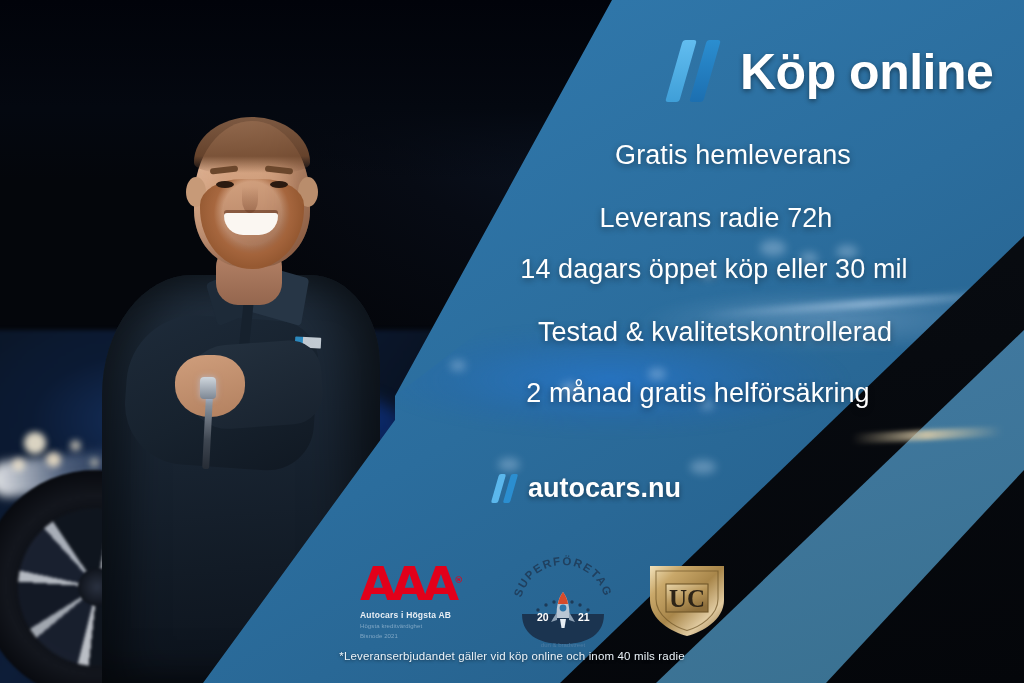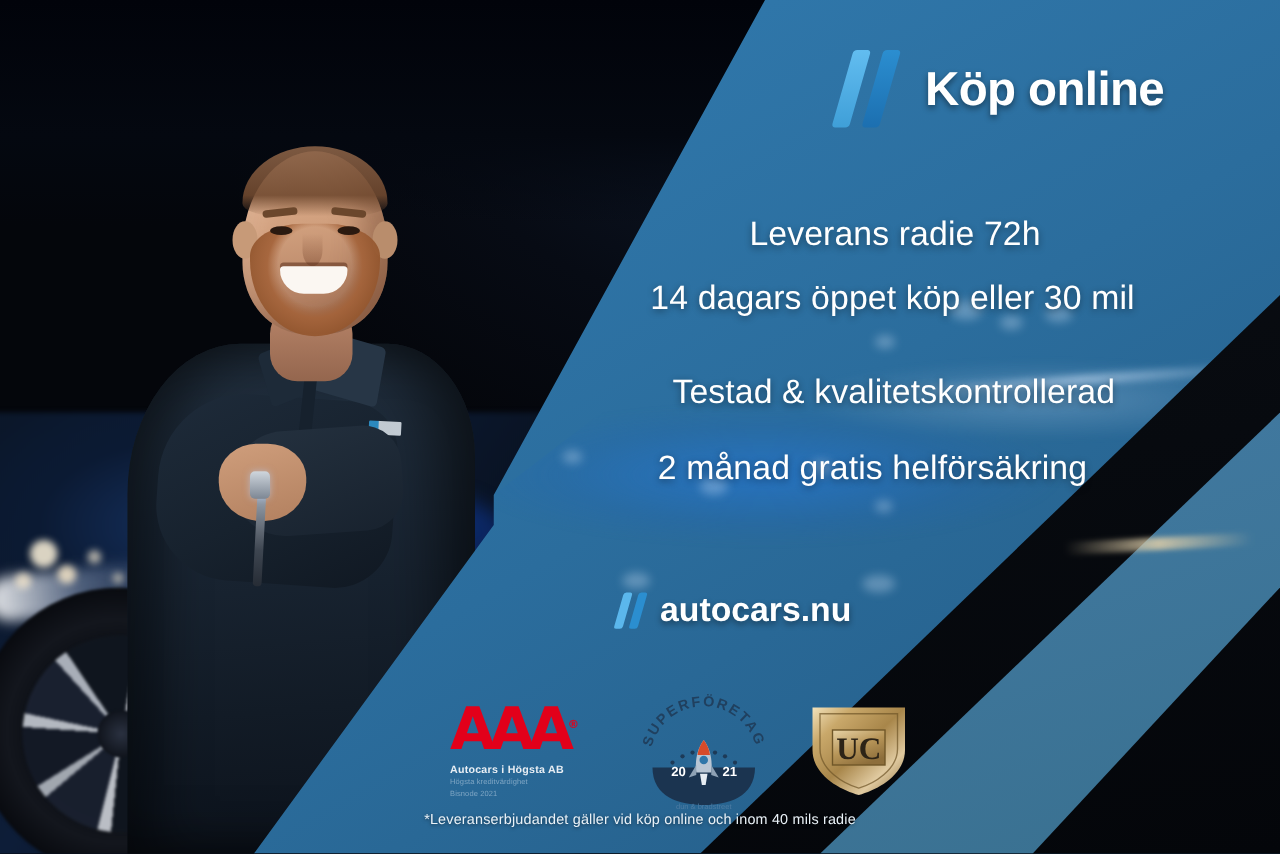--- a/index.html
+++ b/index.html
@@ -215,34 +215,34 @@
 
   .headline-row{
     position:absolute;left:672px;top:40px;
     display:flex;align-items:center;gap:16px;
   }
   .slashes{display:inline-block;position:relative;width:52px;height:64px;flex:none;}
   .slash{position:absolute;top:0;width:14px;height:62px;border-radius:3px;transform:skewX(-16deg);}
   .slash.a{left:2px;background:linear-gradient(180deg,#62bdf0,#3f9fd8);}
   .slash.b{left:26px;background:linear-gradient(180deg,#2b8ed0,#1c6fb0);}
   .headline{
-    font-size:38px;font-weight:bold;color:#ffffff;letter-spacing:-0.5px;white-space:nowrap;
+    font-size:50px;font-weight:bold;color:#ffffff;letter-spacing:-0.5px;white-space:nowrap;
     text-shadow:0 2px 5px rgba(0,0,0,.45);
   }
 
   .bullets{position:absolute;left:430px;top:140px;width:560px;}
   .bullet{
     text-align:center;color:#fff;font-size:27px;font-weight:400;
     letter-spacing:.1px;white-space:nowrap;
     text-shadow:0 2px 6px rgba(0,0,0,.42);
   }
   .b0{margin-left:46px;margin-top:0;}
   .b1{margin-left:12px;margin-top:32px;}
   .b2{margin-left:8px;margin-top:20px;}
-  .b3{margin-left:10px;margin-top:44px;}
+  .b3{margin-left:10px;margin-top:32px;}
   .b4{margin-left:-24px;margin-top:30px;}
 
   .cta{position:absolute;left:460px;top:465px;width:300px;}
   .cta-line1{
     display:flex;align-items:center;gap:10px;
     color:#fff;font-size:23px;font-weight:bold;white-space:nowrap;
     text-shadow:0 2px 5px rgba(0,0,0,.42);
   }
   .badge360{position:relative;width:66px;height:40px;flex:none;}
   .cta-line2{
@@ -351,20 +351,21 @@
 
     <div class="headline-row">
       <span class="slashes">
         <span class="slash a"></span>
         <span class="slash b"></span>
       </span>
       <span class="headline">Köp online</span>
     </div>
 
     <div class="bullets">
+      <div class="bullet b0">Gratis hemleverans</div>
       <div class="bullet b1">Leverans radie 72h</div>
       <div class="bullet b2">14 dagars öppet köp eller 30 mil</div>
       <div class="bullet b3">Testad &amp; kvalitetskontrollerad</div>
       <div class="bullet b4">2 månad gratis helförsäkring</div>
     </div>
 
     <div class="cta">
       <div class="cta-line2">
         <span class="slashes-sm">
           <span class="slash-sm a"></span>

